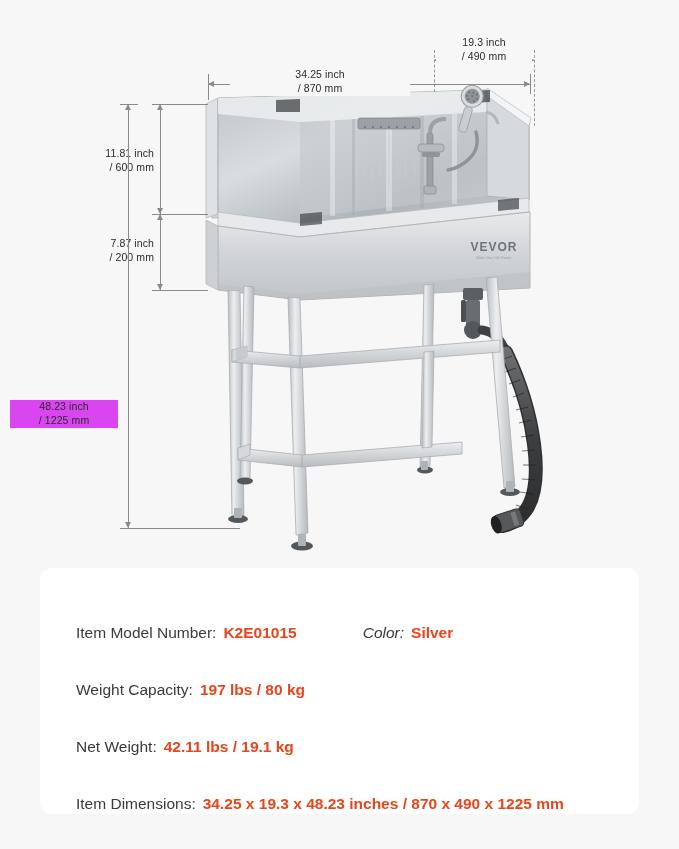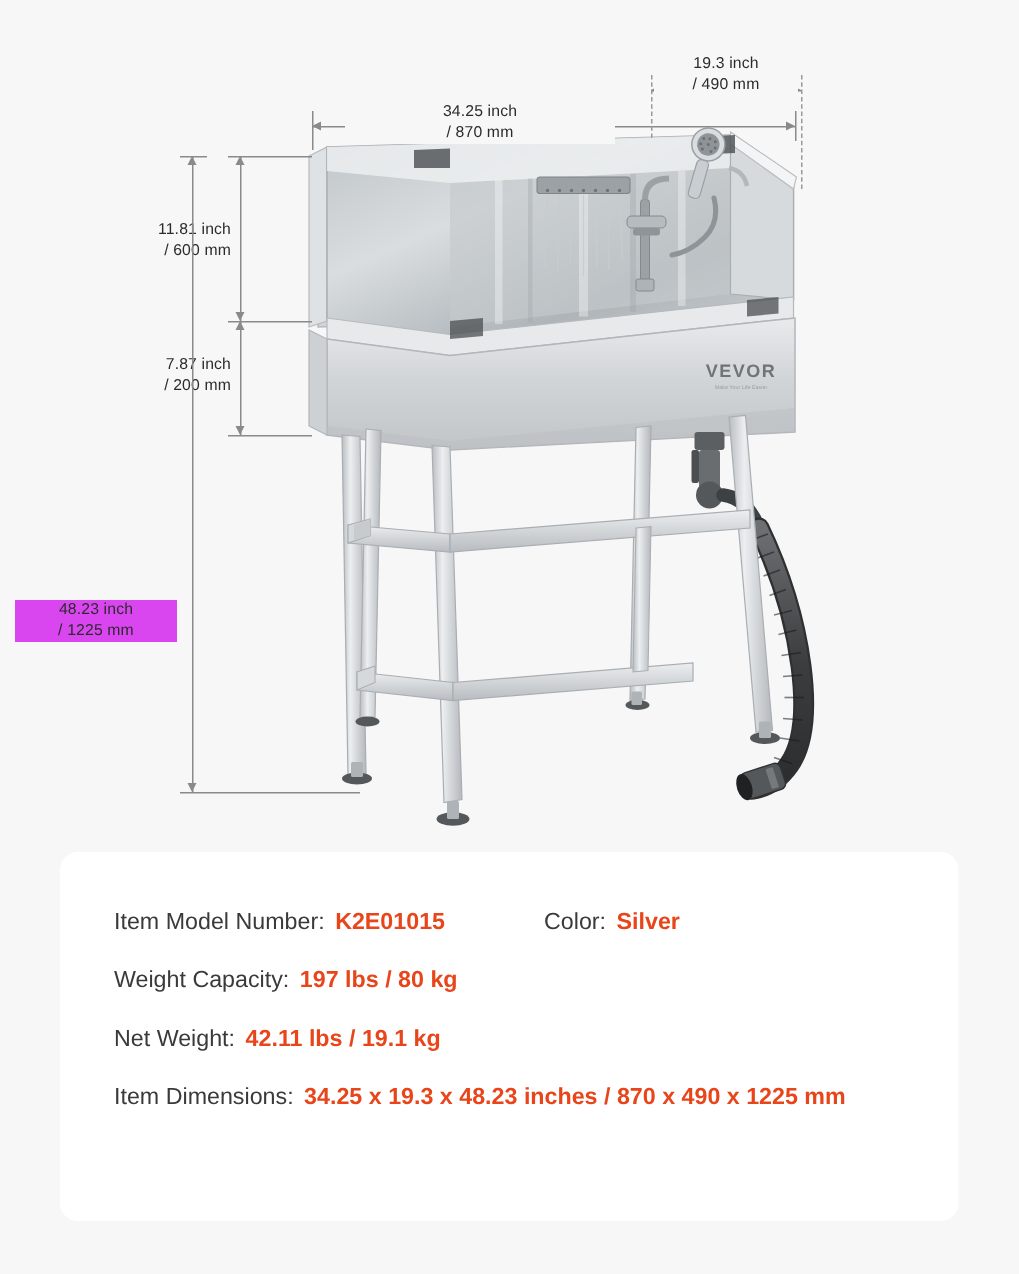--- a/index.html
+++ b/index.html
@@ -102,29 +102,31 @@
   }
   .spec-row {
     display: flex;
     align-items: baseline;
     margin-bottom: 21px;
     font-size: 15.5px;
   }
   .spec-label {
     color: #3a3a3a;
     white-space: nowrap;
+    margin-top: 18px;
   }
   .spec-value {
     color: #e8461a;
     font-weight: bold;
     margin-left: 7px;
     white-space: nowrap;
   }
   .spec-row .spec-label.second {
     margin-left: 70px;
+    font-style: italic;
   }
   .spec-row.first .spec-label.second { margin-left: 66px; }
 </style>
 </head>
 <body>
 
 <div class="product-area">
 
   <svg class="sink-svg" width="679" height="560" viewBox="0 0 679 560">
     <defs>

